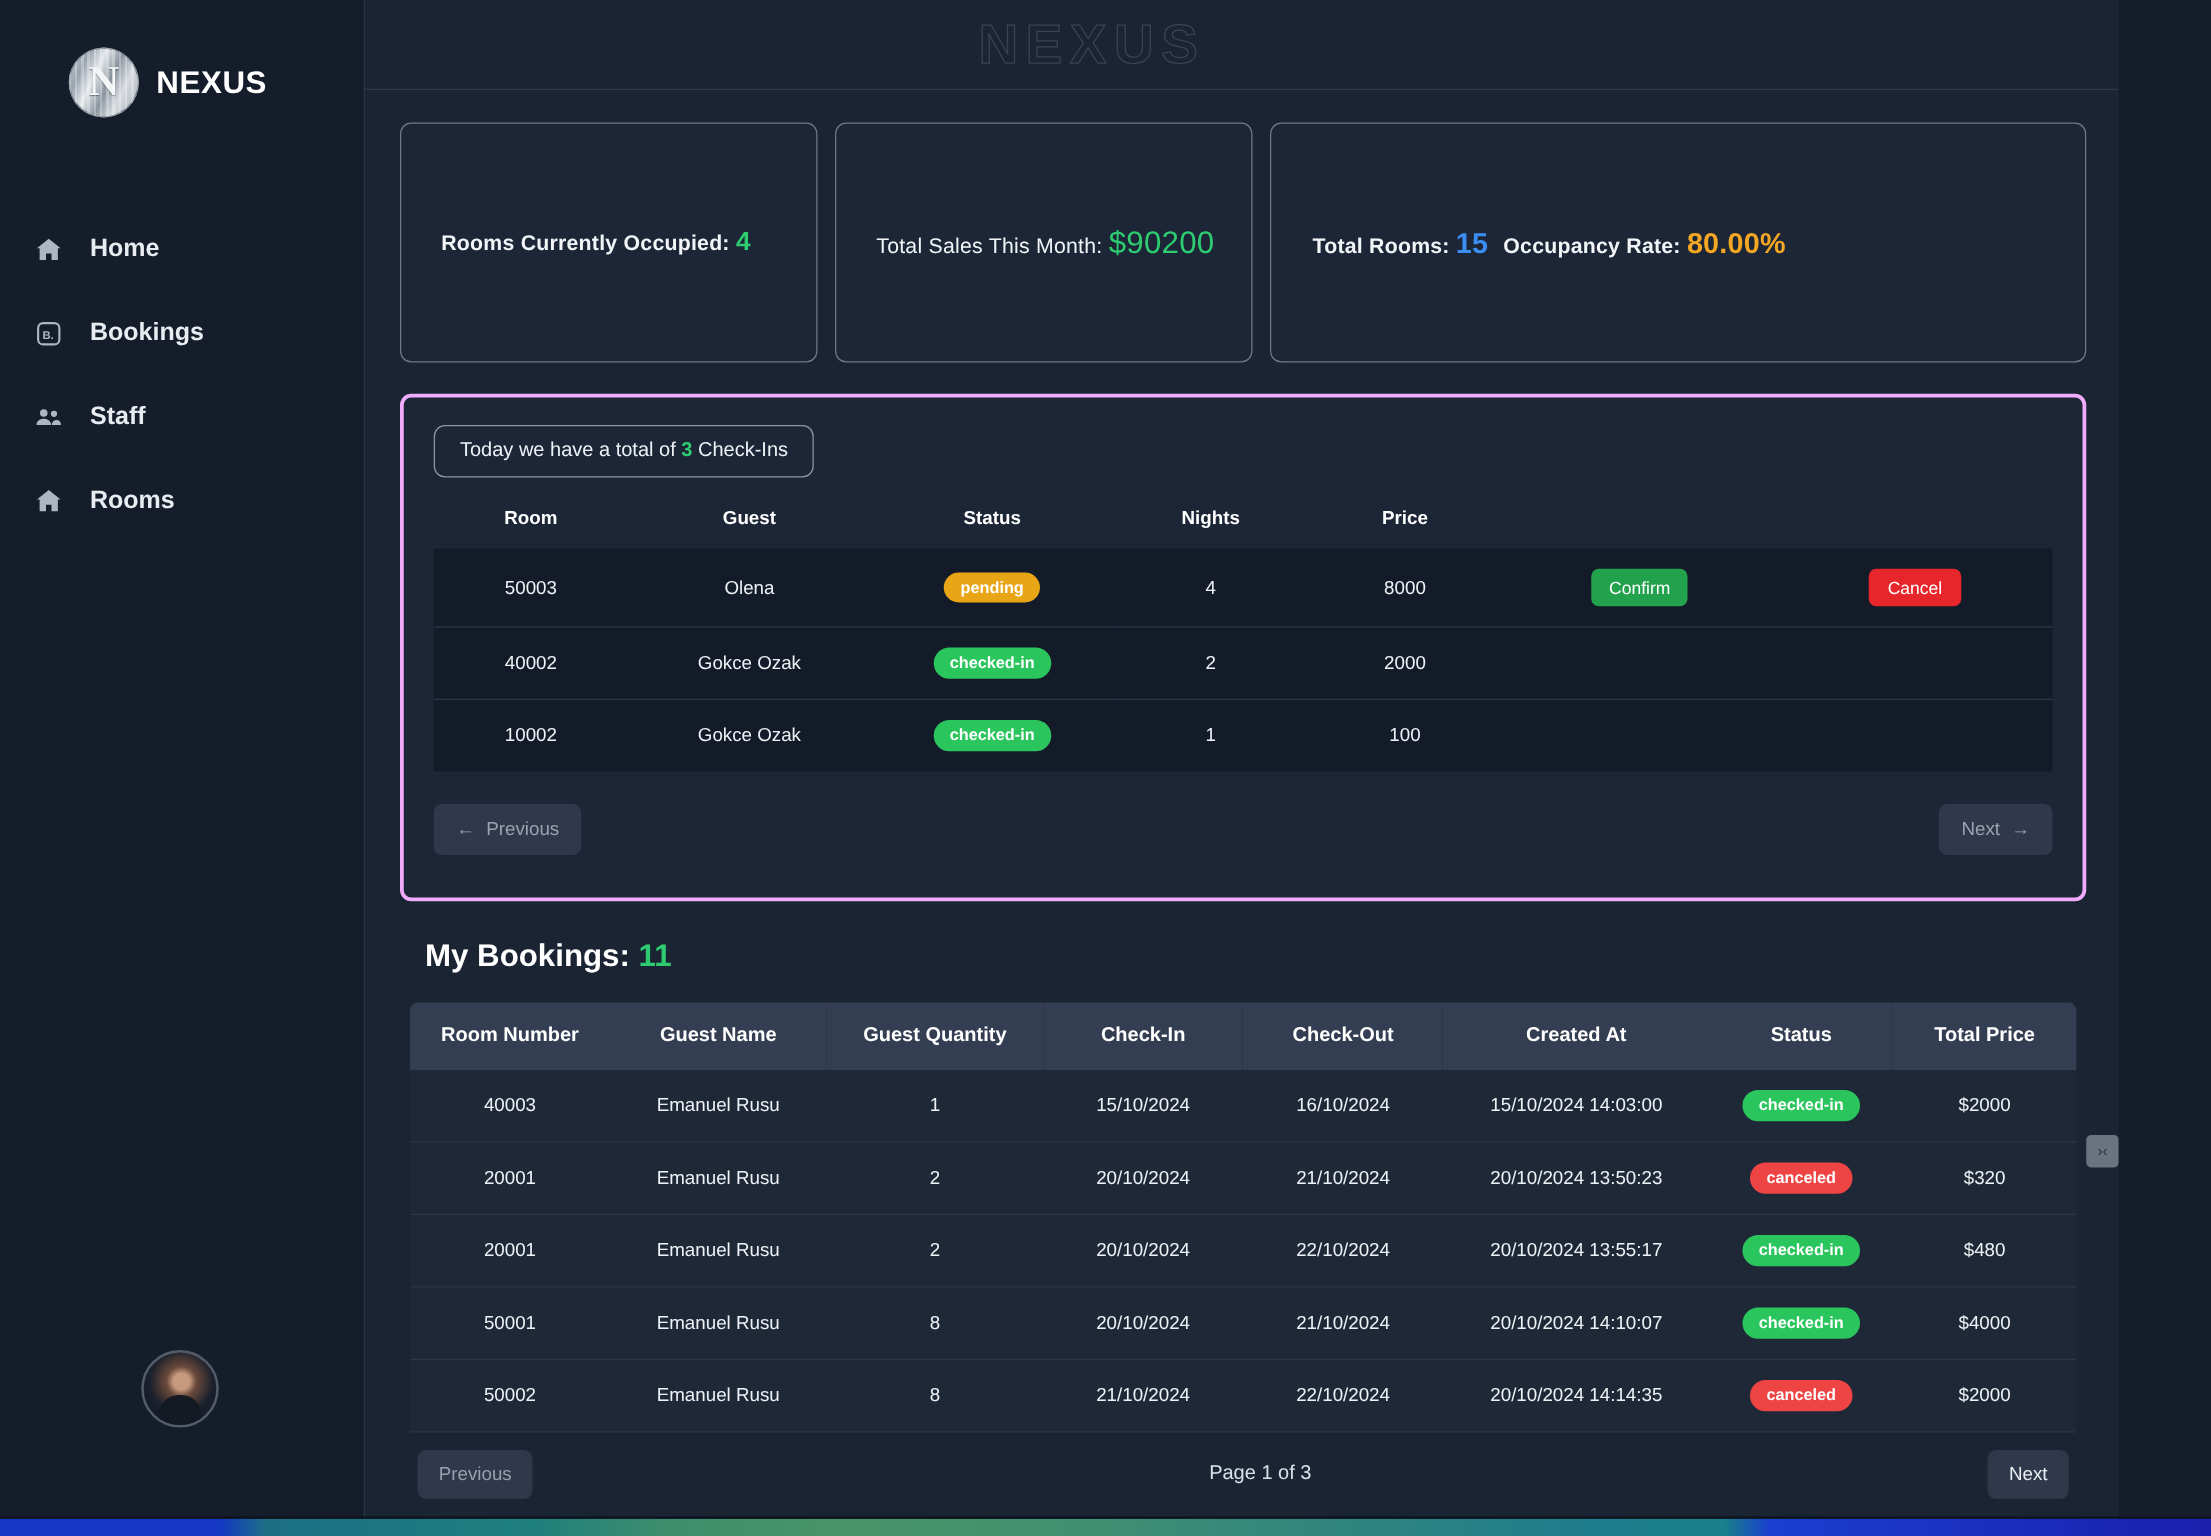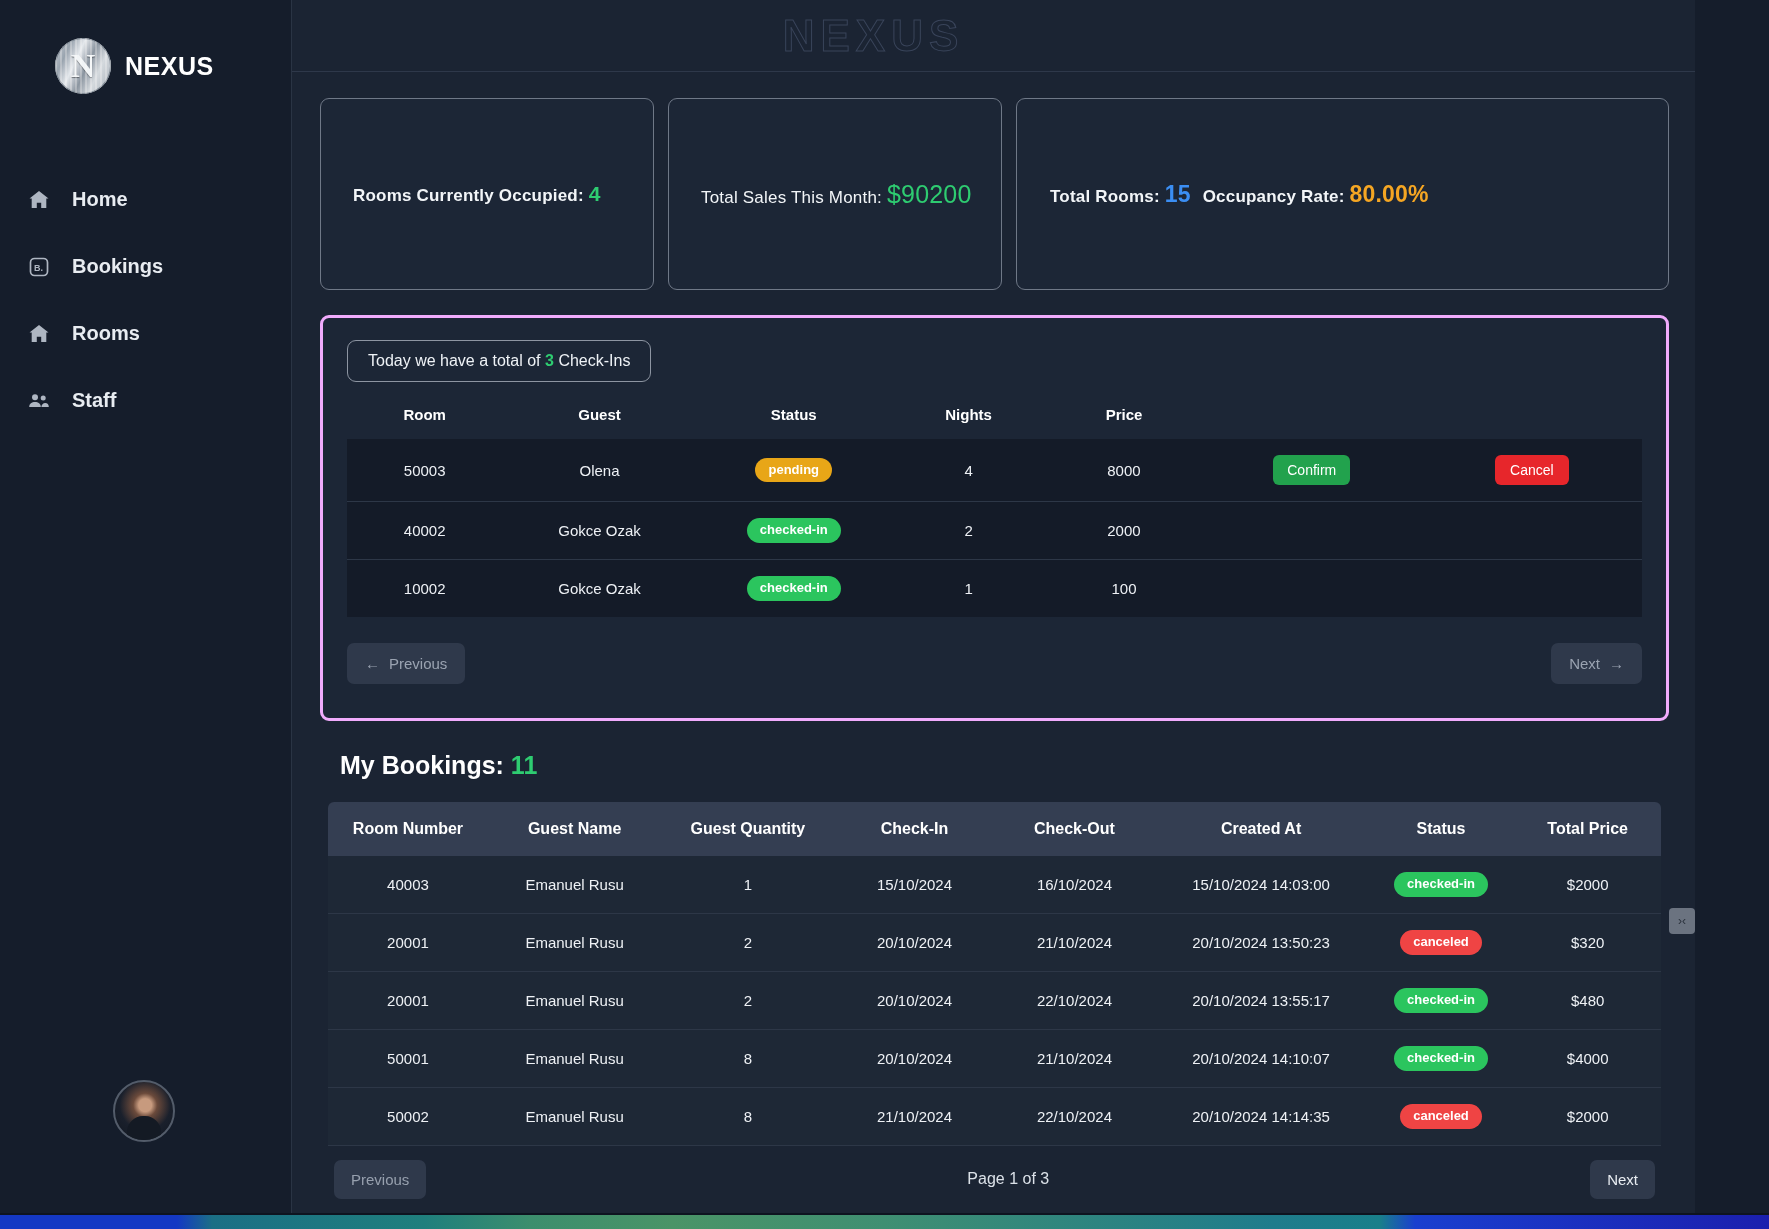--- a/index.html
+++ b/index.html
@@ -294,36 +294,36 @@
             <rect x="3.5" y="3.5" width="17" height="17" rx="4"></rect>
             <text x="7" y="16" font-size="9" fill="currentColor" stroke="none" font-family="Liberation Sans, sans-serif" font-weight="700">B.</text>
           </svg>
         </span>
         <span class="nav-label">Bookings</span>
       </div>
 
       <div class="nav-item">
         <span class="nav-ico">
           <svg width="24" height="24" viewBox="0 0 24 24" fill="currentColor">
-            <path d="M12 3 2.5 10.6h2.2V20h5.1v-5.3h4.4V20h5.1v-9.4h2.2z"></path>
-          </svg>
-        </span>
-        <span class="nav-label">Rooms</span>
-      </div>
-
-      <div class="nav-item">
-        <span class="nav-ico">
-          <svg width="24" height="24" viewBox="0 0 24 24" fill="currentColor">
             <circle cx="8" cy="8.3" r="3"></circle>
               <circle cx="16.2" cy="9" r="2.5"></circle>
             <path d="M2.2 18c0-3.2 2.6-5 5.8-5s5.8 1.8 5.8 5z"></path>
             <path d="M14.4 18c0-2.3 1.6-4 3.9-4 2 0 3.5 1.4 3.5 4z"></path>
           </svg>
         </span>
         <span class="nav-label">Staff</span>
+      </div>
+
+      <div class="nav-item">
+        <span class="nav-ico">
+          <svg width="24" height="24" viewBox="0 0 24 24" fill="currentColor">
+            <path d="M12 3 2.5 10.6h2.2V20h5.1v-5.3h4.4V20h5.1v-9.4h2.2z"></path>
+          </svg>
+        </span>
+        <span class="nav-label">Rooms</span>
       </div>
 
     </nav>
 
     <div class="avatar-wrap">
       <div class="avatar"></div>
     </div>
   </aside>
 
   <section class="main">

